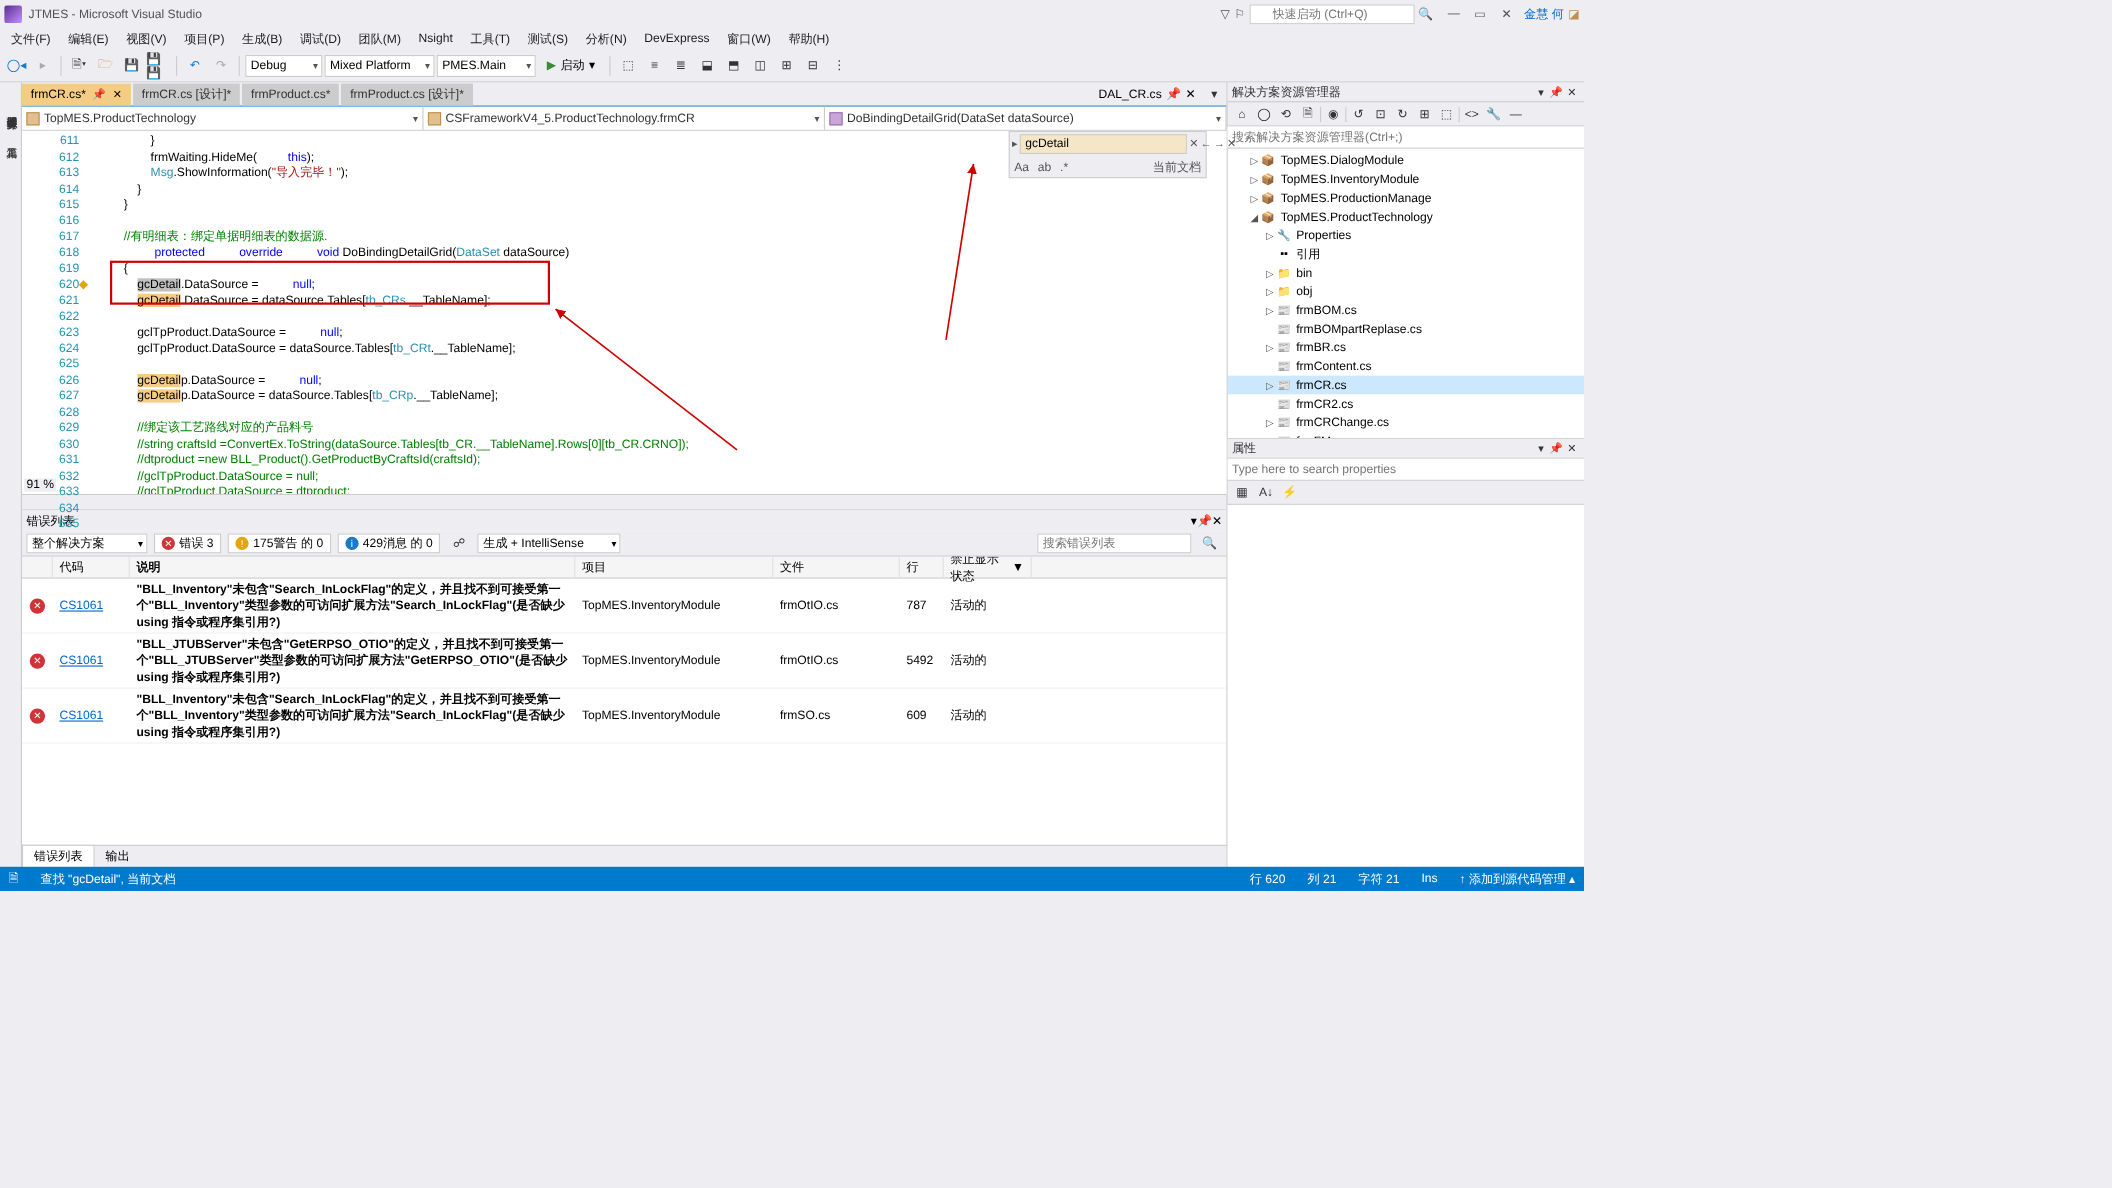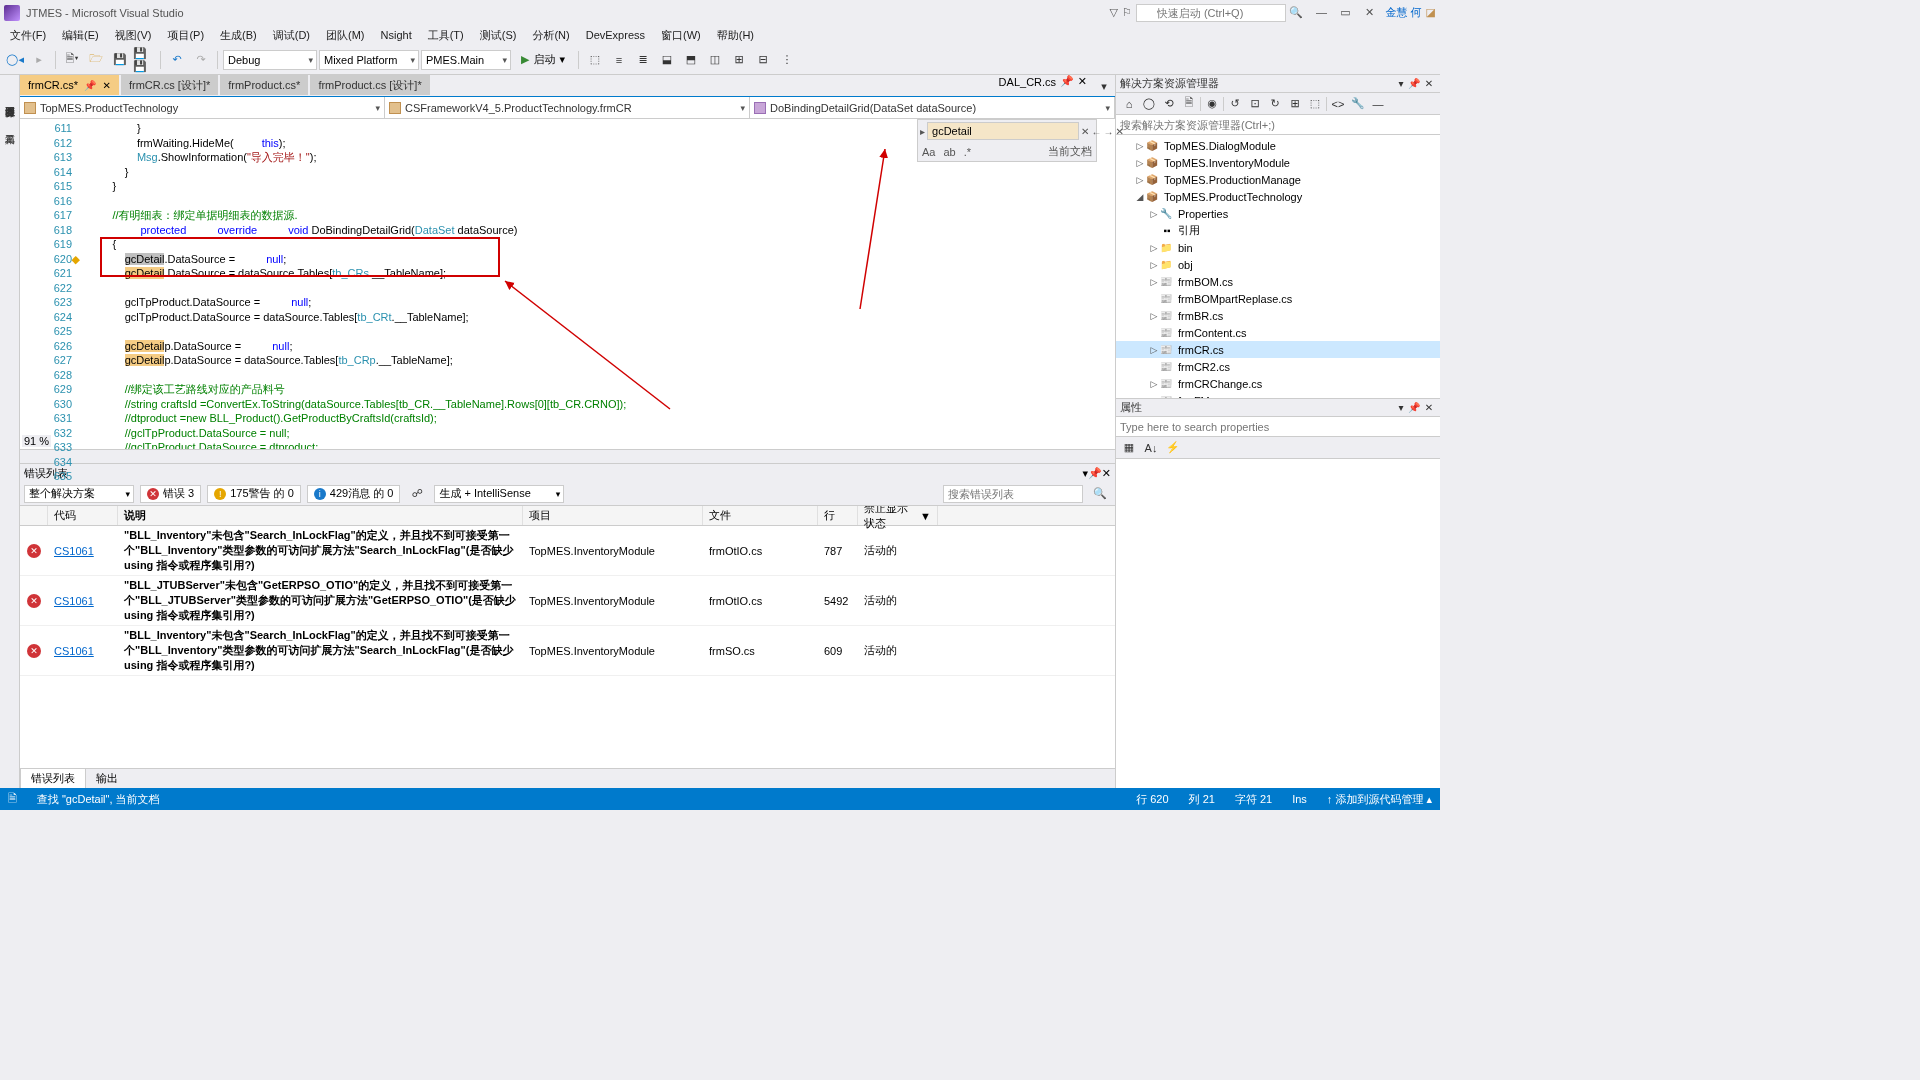--- a/index.html
+++ b/index.html
@@ -19,21 +19,21 @@
   .tbtn { width: 22px; height: 22px; display: flex; align-items: center; justify-content: center; cursor: pointer; color: #333; }
   .tsep { width: 1px; height: 18px; background: #ccc; margin: 0 3px; }
   .tcombo { height: 20px; border: 1px solid #ccc; background: #fff; padding: 0 16px 0 4px; display: flex; align-items: center; position: relative; font-size: 11px; }
   .tcombo::after { content: "▾"; position: absolute; right: 3px; font-size: 9px; color: #555; }
   .startbtn { display: flex; align-items: center; gap: 4px; padding: 0 8px; height: 22px; cursor: pointer; }
   .startbtn .tri { color: #388a34; }
   .main { flex: 1; display: flex; min-height: 0; }
   .left-tabs { width: 20px; background: #eeeef2; border-right: 1px solid #ccc; display: flex; flex-direction: column; align-items: center; padding-top: 20px; gap: 20px; }
   .vtab { writing-mode: vertical-rl; font-size: 10px; color: #333; cursor: pointer; padding: 4px 2px; }
   .center { flex: 1; display: flex; flex-direction: column; min-width: 0; }
-  .doctabs { height: 22px; background: #eeeef2; display: flex; align-items: flex-start; border-bottom: 1px solid #007acc; }
+  .doctabs { height: 22px; background: #eeeef2; display: flex; align-items: center; border-bottom: 1px solid #007acc; }
   .doctab { height: 20px; padding: 0 8px; display: flex; align-items: center; gap: 6px; background: #ccc; color: #333; cursor: pointer; margin-right: 2px; }
   .doctab.active { background: #f5cc84; color: #000; }
   .doctab .x { font-size: 10px; }
   .doctab .pin { font-size: 10px; }
   .doctabs .spacer { flex: 1; }
   .doctabs .right-tab { padding: 0 6px; font-size: 11px; display: flex; align-items: center; gap: 4px; }
   .navcombo-row { height: 22px; display: flex; border-bottom: 1px solid #ccc; background: #fff; }
   .navcombo { flex: 1; border-right: 1px solid #ccc; padding: 0 4px; display: flex; align-items: center; position: relative; color: #333; }
   .navcombo .ico { width: 12px; height: 12px; margin-right: 4px; background: #e2c08d; border: 1px solid #c09050; }
   .navcombo .ico.m { background: #c8a6d8; border-color: #9a6fb5; }
@@ -148,21 +148,21 @@
   <span class="tbtn" style="color:#aaa">▸</span>
   <span class="tsep"></span>
   <span class="tbtn">🗎▾</span>
   <span class="tbtn" style="color:#d8a33d">🗁</span>
   <span class="tbtn" style="color:#4a6da7">💾</span>
   <span class="tbtn" style="color:#4a6da7">💾💾</span>
   <span class="tsep"></span>
   <span class="tbtn" style="color:#1979ca">↶</span>
   <span class="tbtn" style="color:#aaa">↷</span>
   <span class="tsep"></span>
-  <div class="tcombo" style="width:94px">
+  <div class="tcombo" style="width:70px">
       <span>Debug</span>
     </div>
   <div class="tcombo" style="width:100px">
       <span>Mixed Platform</span>
     </div>
   <div class="tcombo" style="width:90px">
       <span>PMES.Main</span>
     </div>
   <div class="startbtn"><span class="tri">▶</span><span>启动</span> ▾</div>
   <span class="tsep"></span>

